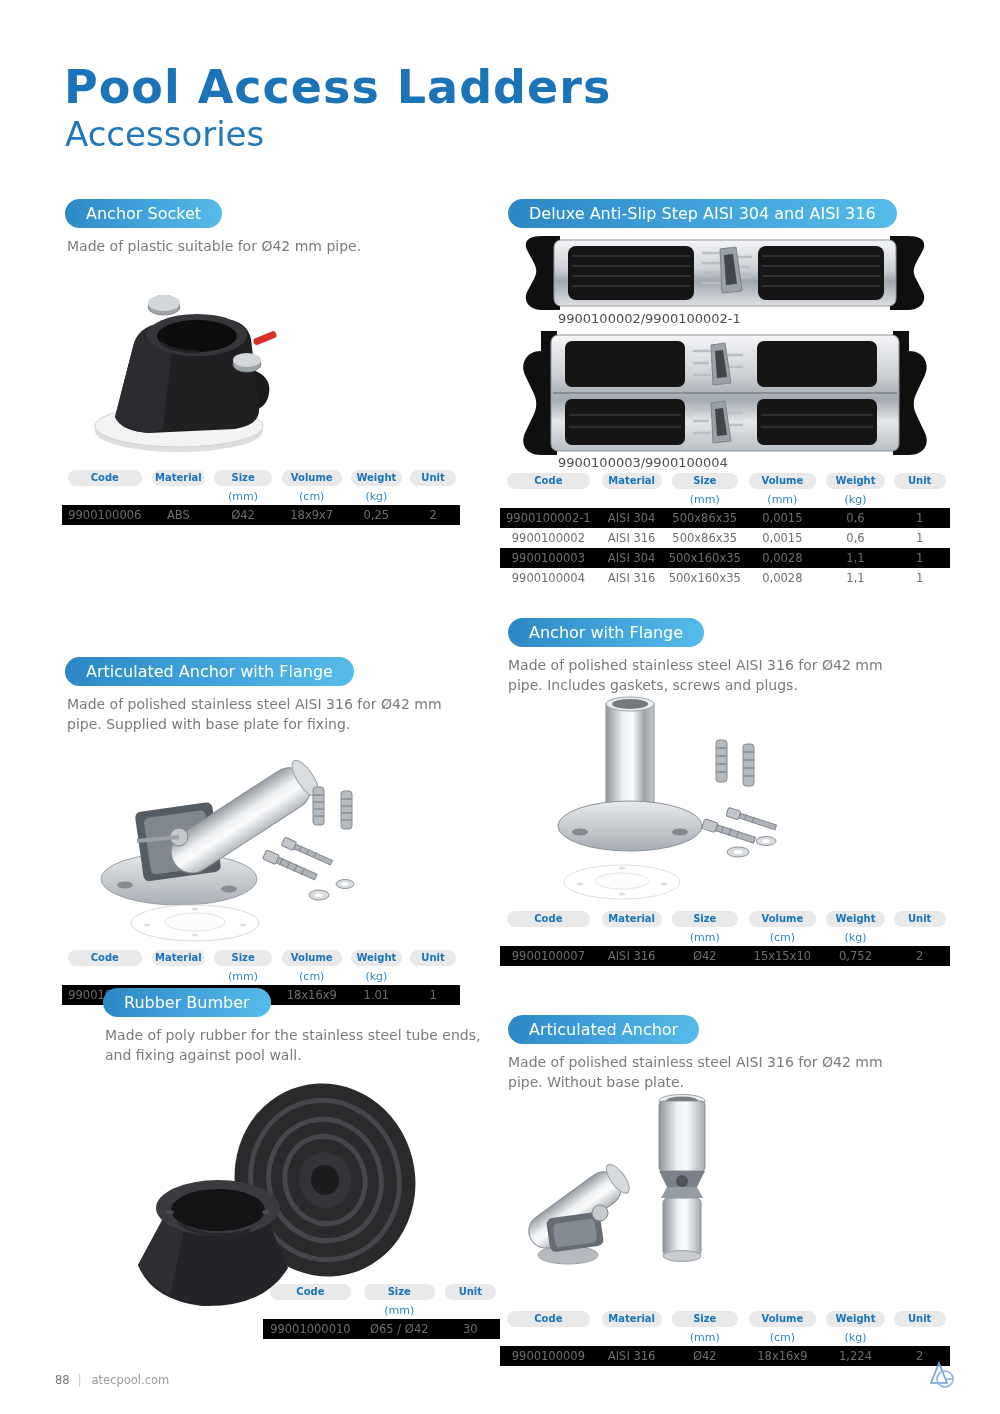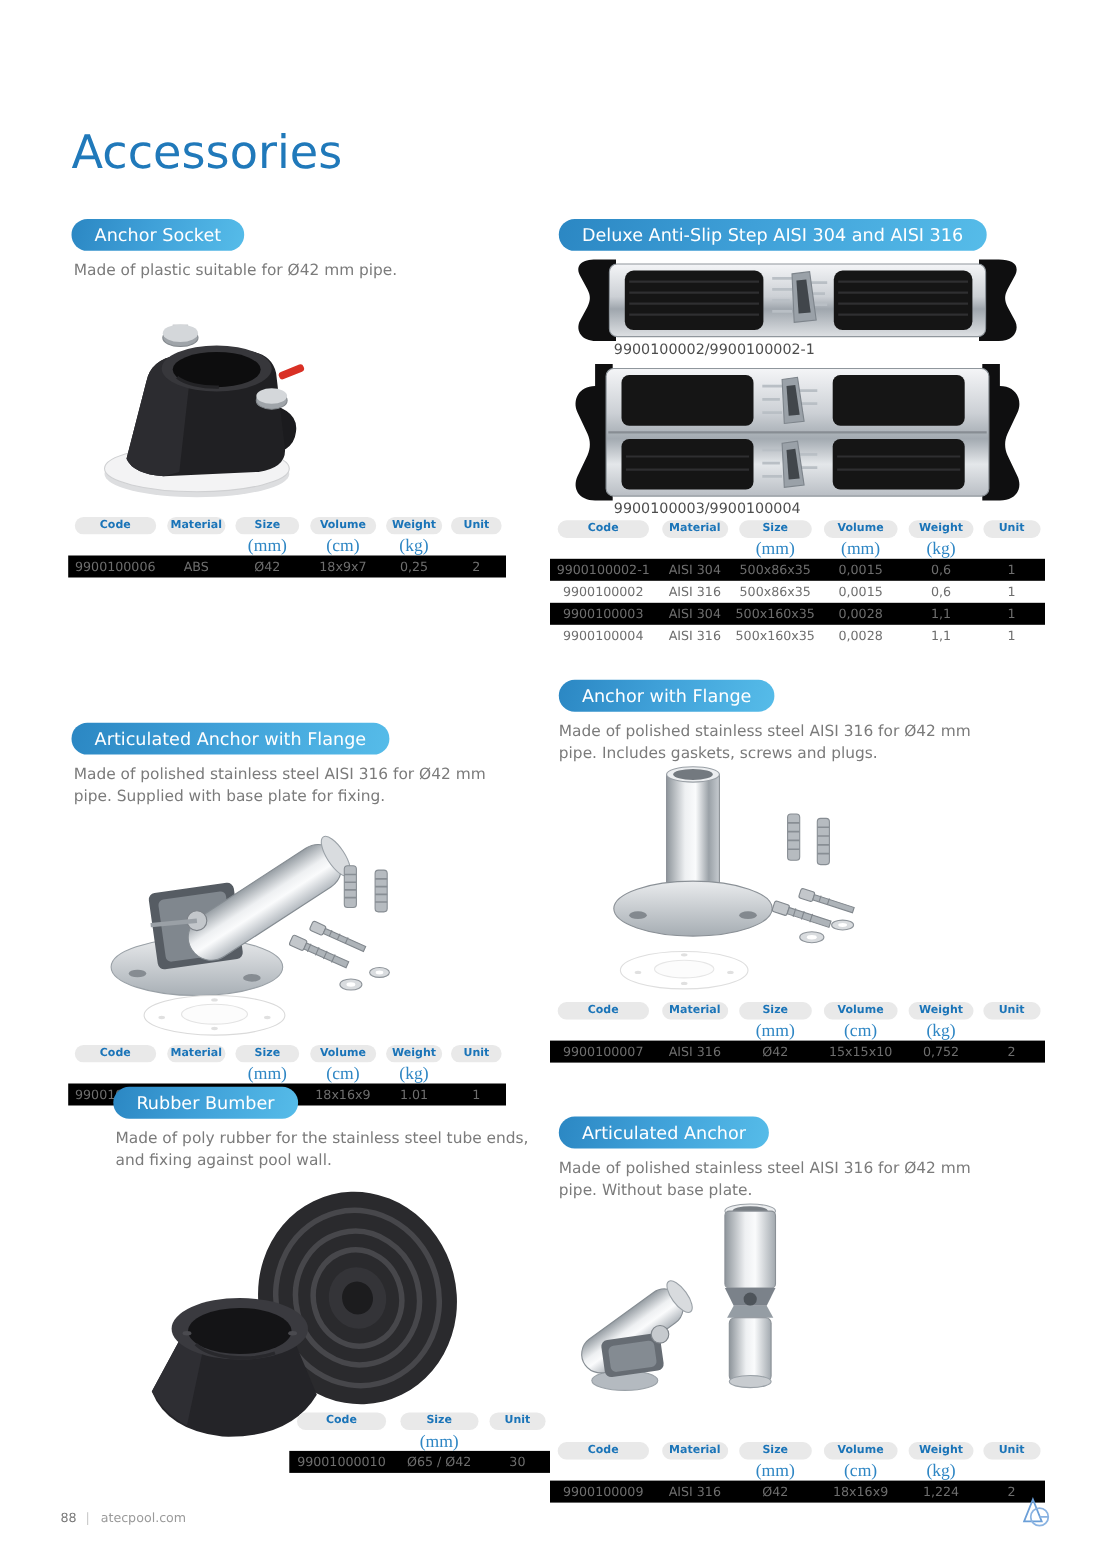--- a/index.html
+++ b/index.html
@@ -1,49 +1,50 @@
 <!DOCTYPE html>
 <html><head>
 <meta charset="utf-8">
 <style>
   html,body{margin:0;padding:0;background:#fff;}
   .page{position:relative;width:1000px;height:1414px;background:#ffffff;overflow:hidden;
         font-family:"DejaVu Sans","Liberation Sans",sans-serif;}
   .title{position:absolute;left:64px;top:60px;font-size:46px;font-weight:bold;
          color:#1b74b8;letter-spacing:1px;margin:0;}
-  .subtitle{position:absolute;left:65px;top:114px;font-size:42px;font-weight:400;
+  .subtitle{position:absolute;left:65px;top:114px;font-size:34px;font-weight:400;
          color:#2079ba;margin:0;}
   .sec{position:absolute;}
   .secpill{display:inline-block;background:linear-gradient(105deg,#2b87c3 0%,#3fa0d8 45%,#56bce9 100%);
          color:#fff;font-size:16px;padding:5px 21px;border-radius:16px;white-space:nowrap;}
   .desc{position:absolute;font-size:14px;line-height:1.45;color:#7b7b7b;margin:0;}
   .imgwrap{position:absolute;}
   .caption{position:absolute;font-size:13px;color:#4d4d4d;}
   
   .ptable{position:absolute;font-size:11.5px;color:#6e6e6e;}
   .trow{display:grid;align-items:center;}
   .t6 .trow{grid-template-columns:21.5% 15.5% 17% 17.5% 15% 13.5%;}
   .t3 .trow{grid-template-columns:40% 35% 25%;}
   .tcell{text-align:center;overflow:hidden;white-space:nowrap;}
   .trow.thead{height:21px;}
   .hpill{display:inline-block;background:#e9e9e9;border-radius:10px;color:#1a74b8;
          font-weight:bold;font-size:10px;width:86%;padding:2.5px 0;}
-  .trow.tsub{height:17px;color:#2e86c4;font-size:16px;font-family:Liberation Serif, serif;}
+  .trow.tsub{height:17px;color:#2e86c4;font-size:11px;}
   .trow.data{height:20px;}
   .trow.data.odd{background:#000000;}
   .footer{position:absolute;left:55px;top:1373px;font-size:11.5px;color:#9a9a9a;}
   .footer .pn{color:#777;margin-right:8px;}
   .footer .sep{color:#c8c8c8;margin-right:10px;}
   .logo{position:absolute;left:928px;top:1358px;}
 </style>
 </head>
 <body>
 
 <div class="page">
 
+  <h1 class="title">Pool Access Ladders</h1>
   <h2 class="subtitle">Accessories</h2>
 
   <section class="sec" style="left:62px;top:199px;width:398px;height:345px;">
     <span class="secpill" style="margin-left:3px;">Anchor Socket</span>
     <p class="desc" style="left:5px;top:37px;width:400px;">Made of plastic suitable for Ø42 mm pipe.</p>
     <div class="imgwrap" style="left:15px;top:70px;">
       <svg width="200" height="190" viewBox="0 0 200 190">
         <ellipse cx="102" cy="162" rx="84" ry="21" fill="#dddee0"></ellipse>
         <ellipse cx="102" cy="157" rx="84" ry="21" fill="#f3f3f4" stroke="#cfd0d2"></ellipse>
         <path d="M152,96 Q196,100 192,124 Q190,144 158,146 L140,144 Z" fill="#1b1b1e"></path>

